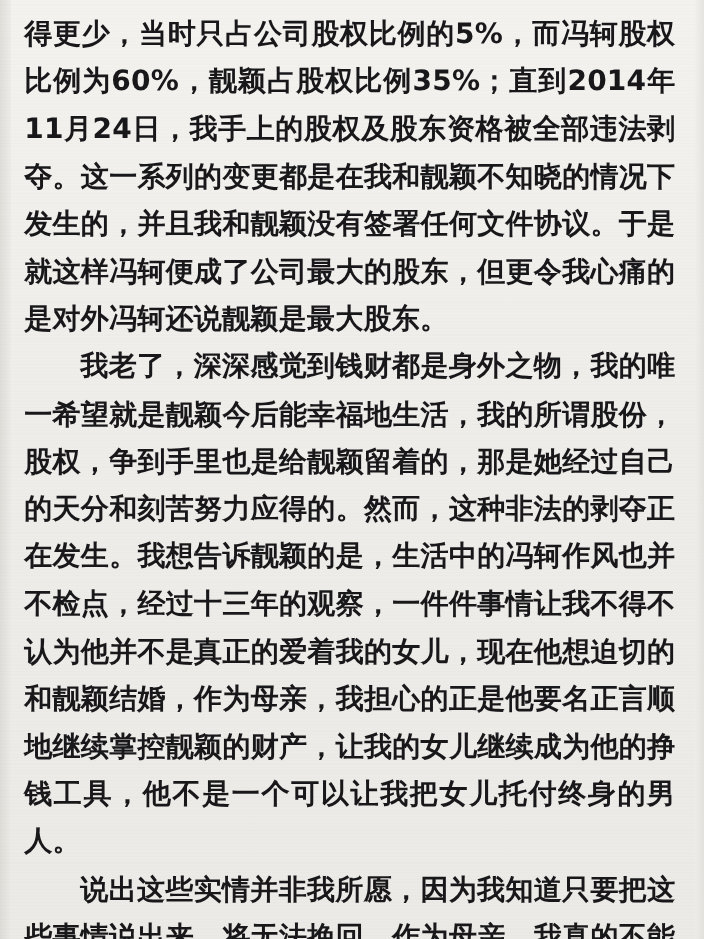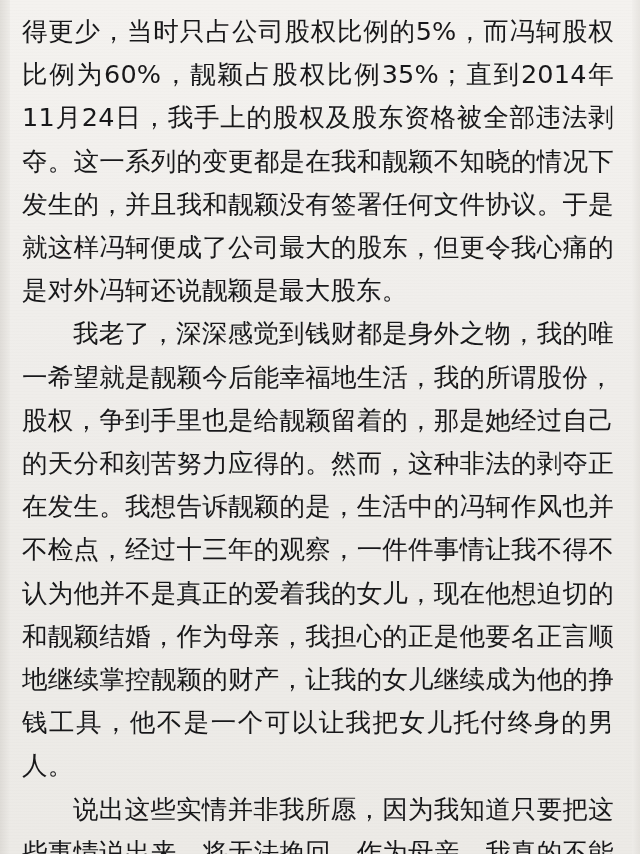--- a/index.html
+++ b/index.html
@@ -43,20 +43,21 @@
     color: #18181a;
     text-align: justify;
     text-justify: inter-ideograph;
     letter-spacing: 0.2px;
     font-weight: 500;
   }
   .para {
     margin: 0;
     text-align: justify;
     text-justify: inter-ideograph;
+    font-weight: bold;
   }
   .para.indent {
     text-indent: 2em;
   }
   .noise {
     position: absolute;
     inset: 0;
     pointer-events: none;
     background:
       repeating-linear-gradient(0deg, rgba(0,0,0,0.012) 0px, rgba(0,0,0,0.012) 1px, rgba(255,255,255,0) 1px, rgba(255,255,255,0) 3px);

